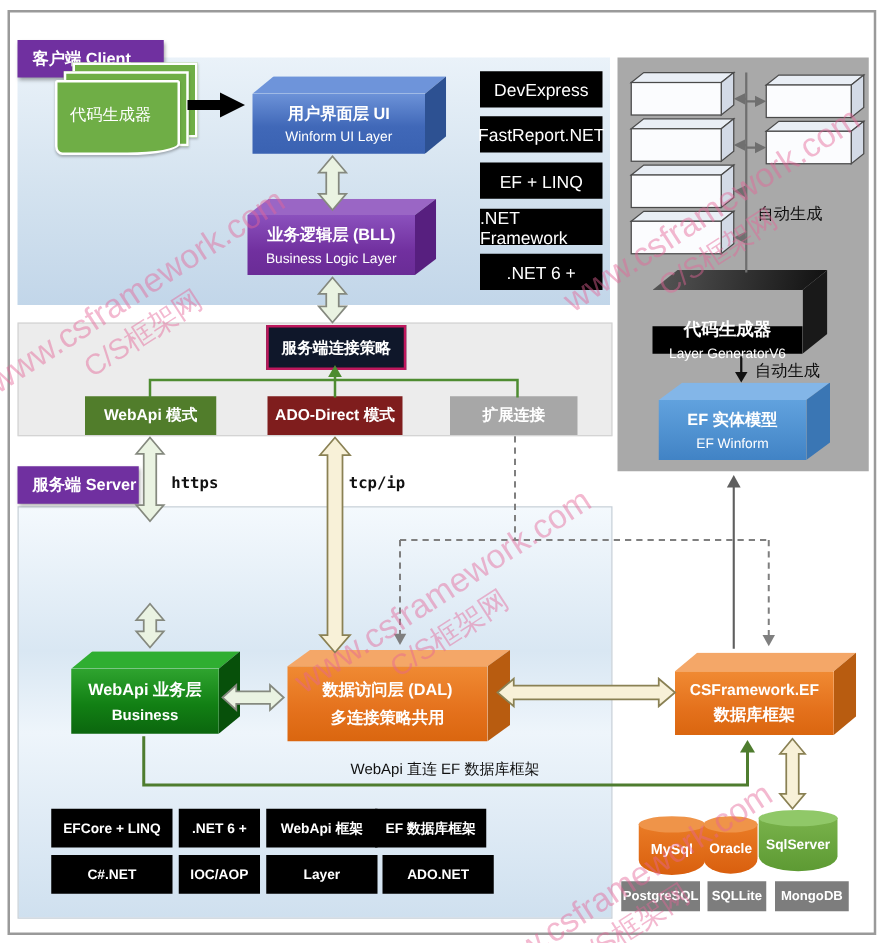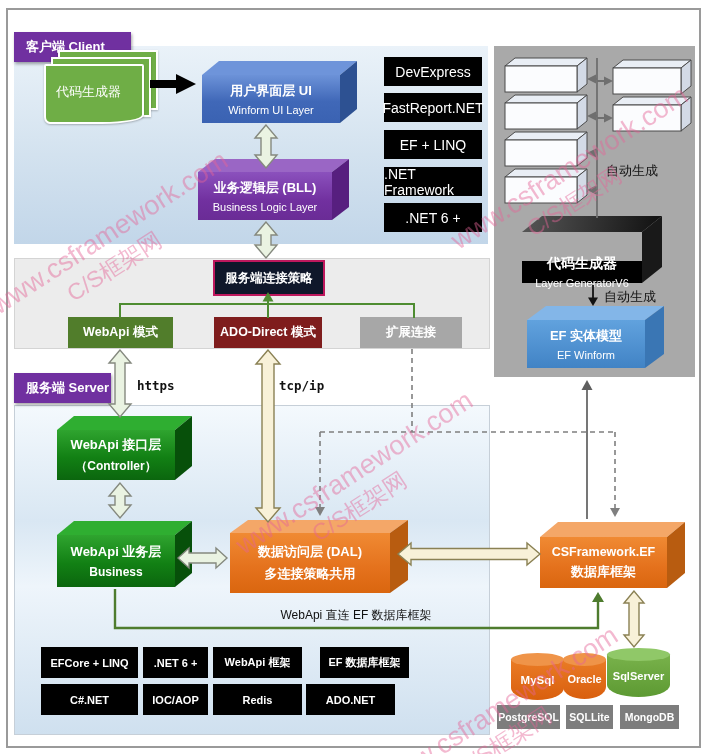--- a/index.html
+++ b/index.html
@@ -140,28 +140,20 @@
   </div>
   <div class="b3d sky3d" style="left:527px;top:306px;width:137px;height:62px;--dx:19px;--dy:14px">
     <div class="ftop"></div>
     <div class="fside"></div>
     <div class="ffront">
       <div class="t1">EF 实体模型</div>
       <div class="t2">EF Winform</div>
     </div>
   </div>
 
-  <div class="b3d green3d" style="left:57px;top:416px;width:135px;height:64px;--dx:17px;--dy:14px">
-    <div class="ftop"></div>
-    <div class="fside"></div>
-    <div class="ffront">
-      <div class="t1">WebApi 接口层</div>
-      <div class="t2" style="font-weight:bold;font-size:12px">（Controller）</div>
-    </div>
-  </div>
   <div class="b3d green3d" style="left:57px;top:521px;width:135px;height:66px;--dx:17px;--dy:14px">
     <div class="ftop"></div>
     <div class="fside"></div>
     <div class="ffront">
       <div class="t1">WebApi 业务层</div>
       <div class="t2" style="font-weight:bold;font-size:12px">Business</div>
     </div>
   </div>
   <div class="b3d orange3d" style="left:230px;top:520px;width:178px;height:73px;--dx:18px;--dy:13px">
     <div class="ftop"></div>
@@ -177,24 +169,24 @@
     <div class="ffront">
       <div class="t1" style="font-size:12.5px">CSFramework.EF</div>
       <div class="t1">数据库框架</div>
     </div>
   </div>
   <div class="txt" style="left:256px;top:607px;width:200px;text-align:center;font-size:12px">WebApi 直连 EF 数据库框架</div>
 
   <div class="blk2" style="left:41px;top:647px;width:97px;height:31px">EFCore + LINQ</div>
   <div class="blk2" style="left:143px;top:647px;width:65px;height:31px">.NET 6 +</div>
   <div class="blk2" style="left:213px;top:647px;width:89px;height:31px">WebApi 框架</div>
-  <div class="blk2" style="left:320px;top:647px;width:89px;height:31px">EF 数据库框架</div>
+  <div class="blk2" style="left:300px;top:647px;width:89px;height:31px">EF 数据库框架</div>
   <div class="blk2" style="left:41px;top:684px;width:97px;height:31px">C#.NET</div>
   <div class="blk2" style="left:143px;top:684px;width:65px;height:31px">IOC/AOP</div>
-  <div class="blk2" style="left:213px;top:684px;width:89px;height:31px">Redis</div>
+  <div class="blk2" style="left:213px;top:684px;width:89px;height:31px">Layer</div>
   <div class="blk2" style="left:306px;top:684px;width:89px;height:31px">ADO.NET</div>
 
   <div class="cyl orange" style="left:511px;top:653px;width:53px;height:47px">
     <div class="body"></div>
       <div class="cap"></div>
     <div class="lbl" style="font-size:11.5px">MySql</div>
   </div>
   <div class="cyl orange" style="left:563px;top:653px;width:43px;height:46px">
     <div class="body"></div>
       <div class="cap"></div>

